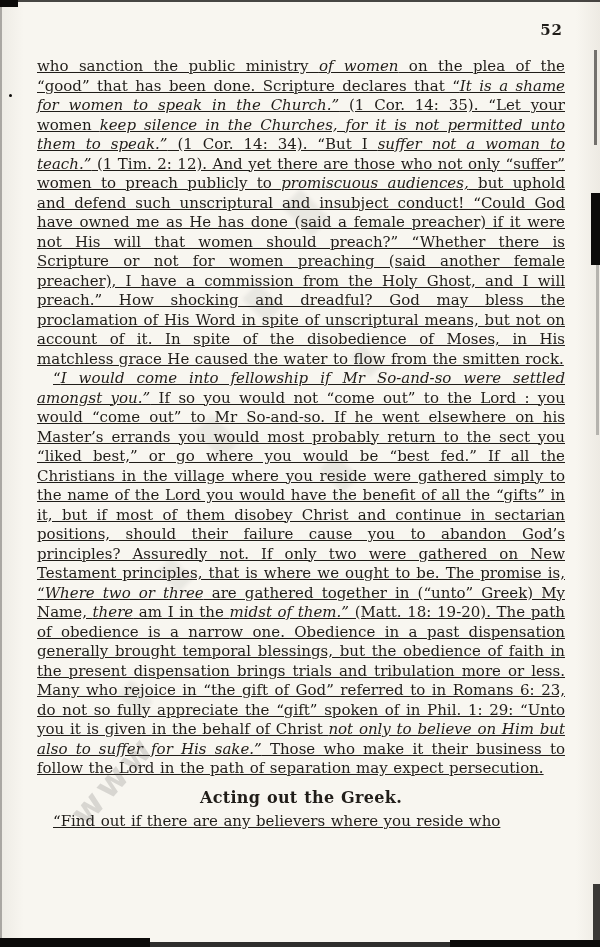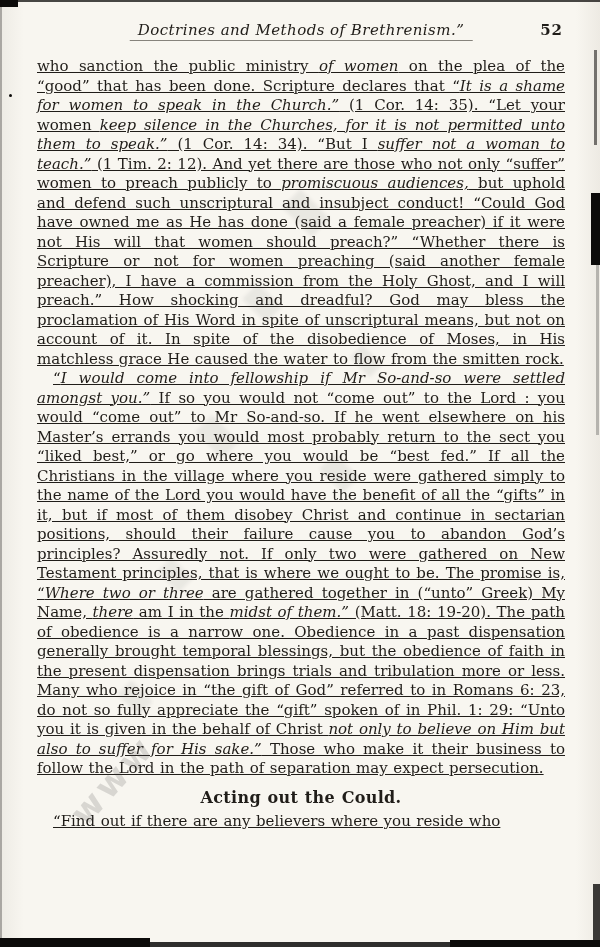--- a/index.html
+++ b/index.html
@@ -34,28 +34,27 @@
     font-family:"DejaVu Sans","Liberation Sans",sans-serif;font-weight:bold;
     font-size:34px;letter-spacing:4px;color:rgba(70,70,70,.18);pointer-events:none;
   }
 </style>
 </head>
 <body>
 
 <div id="page">
 
   <div class="header">
-    <span class="running-title">Doctrines and Methods of Brethrenism.”</span>
     <span class="page-num">52</span>
   </div>
 
   <div class="textblock">
       <p class=""><span>who sanction the public ministry </span><span class="it">of women</span><span> on the plea of the “good” that has been done. Scripture declares that “</span><span class="it">It is a shame for women to speak in the Church.”</span><span> (1 Cor. 14: 35). “Let your women </span><span class="it">keep silence in the Churches, for it is not permitted unto them to speak.”</span><span> (1 Cor. 14: 34). “But I </span><span class="it">suffer not a woman to teach.”</span><span> (1 Tim. 2: 12). And yet there are those who not only “suffer” women to preach publicly to </span><span class="it">promiscuous audiences,</span><span> but uphold and defend such unscriptural and insubject conduct! “Could God have owned me as He has done (said a female preacher) if it were not His will that women should preach?” “Whether there is Scripture or not for women preaching (said another female preacher), I have a commission from the Holy Ghost, and I will preach.” How shocking and dreadful? God may bless the proclamation of His Word in spite of unscriptural means, but not on account of it. In spite of the disobedience of Moses, in His matchless grace He caused the water to flow from the smitten rock.</span></p>
       <p class="indent"><span>“</span><span class="it">I would come into fellowship if Mr So-and-so were settled amongst you.”</span><span> If so you would not “come out” to the Lord : you would “come out” to Mr So-and-so. If he went elsewhere on his Master’s errands you would most probably return to the sect you “liked best,” or go where you would be “best fed.” If all the Christians in the village where you reside were gathered simply to the name of the Lord you would have the benefit of all the “gifts” in it, but if most of them disobey Christ and continue in sectarian positions, should their failure cause you to abandon God’s principles? Assuredly not. If only two were gathered on New Testament principles, that is where we ought to be. The promise is, “</span><span class="it">Where two or three</span><span> are gathered together in (“unto” Greek) My Name, </span><span class="it">there</span><span> am I in the </span><span class="it">midst of them.”</span><span> (Matt. 18: 19-20). The path of obedience is a narrow one. Obedience in a past dispensation generally brought temporal blessings, but the obedience of faith in the present dispensation brings trials and tribulation more or less. Many who rejoice in “the gift of God” referred to in Romans 6: 23, do not so fully appreciate the “gift” spoken of in Phil. 1: 29: “Unto you it is given in the behalf of Christ </span><span class="it">not only to believe on Him but also to suffer for His sake.”</span><span> Those who make it their business to follow the Lord in the path of separation may expect persecution.</span></p>
-      <h2 class="section-heading">Acting out the Could.</h2>
+      <h2 class="section-heading">Acting out the Greek.</h2>
       <p class="indent"><span>“Find out if there are any believers where you reside who</span></p>
     </div>
 
   <div class="watermark">
     <span>www</span>
   </div>
   <div class="wm-blob" style="left:285px;top:200px;width:42px;height:26px;"></div>
   <div class="wm-blob" style="left:245px;top:292px;width:34px;height:22px;"></div>
   <div class="wm-blob" style="left:352px;top:352px;width:28px;height:18px;"></div>
   <div class="wm-blob" style="left:198px;top:425px;width:38px;height:24px;"></div>

